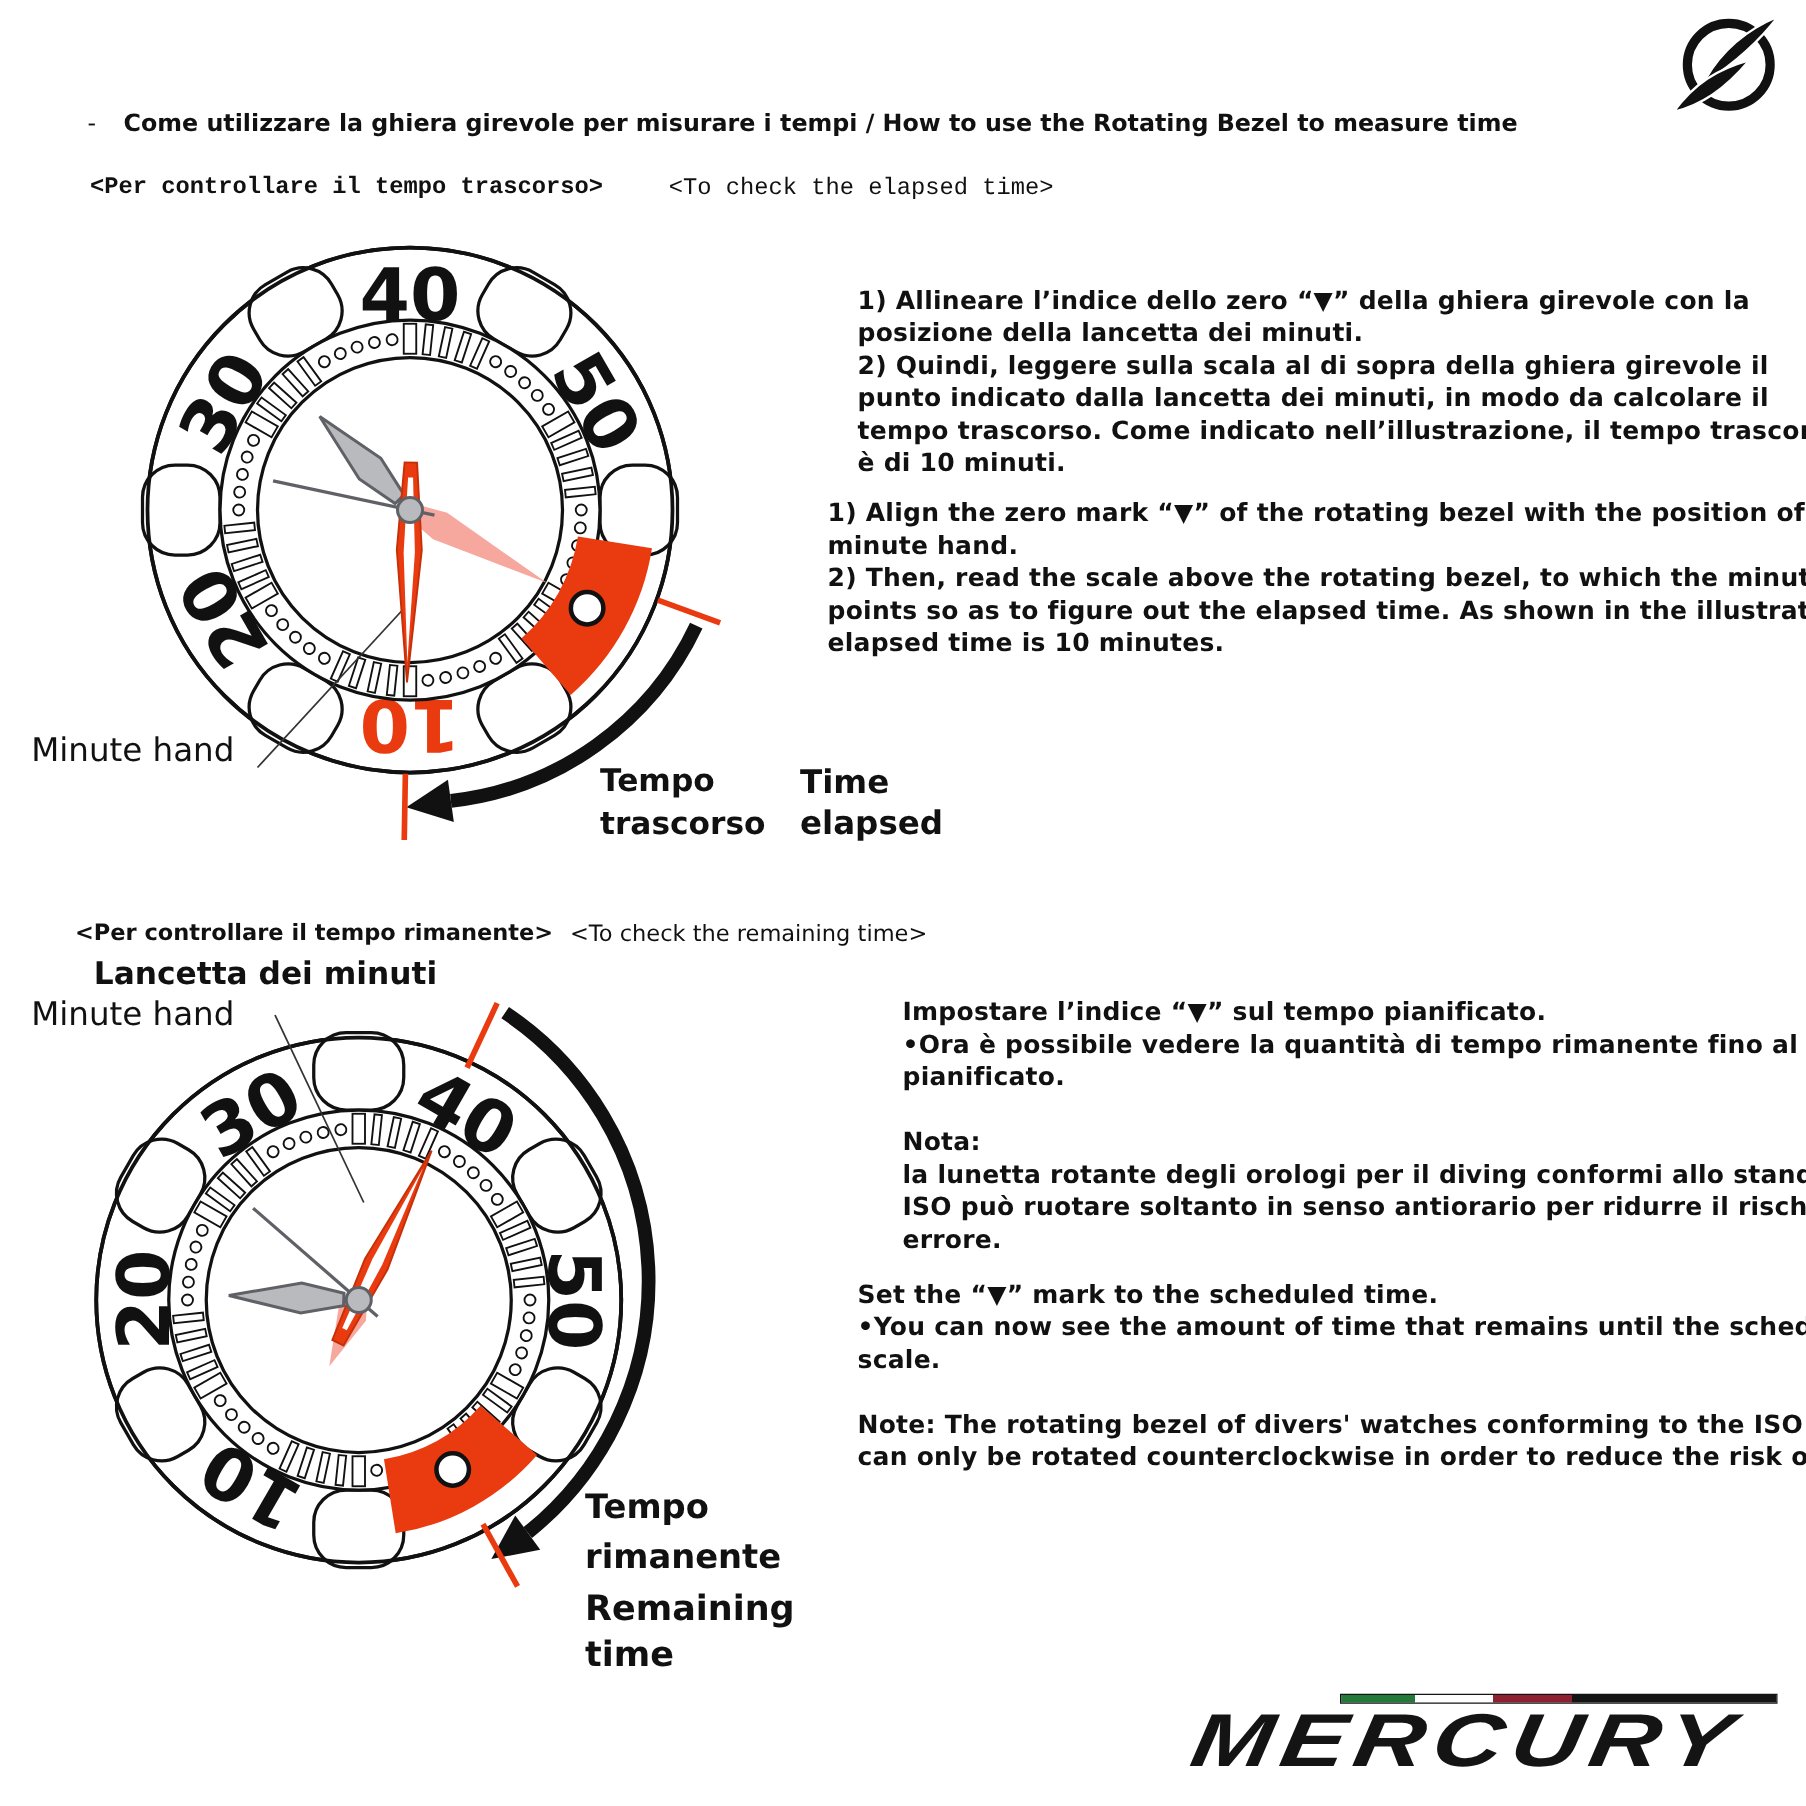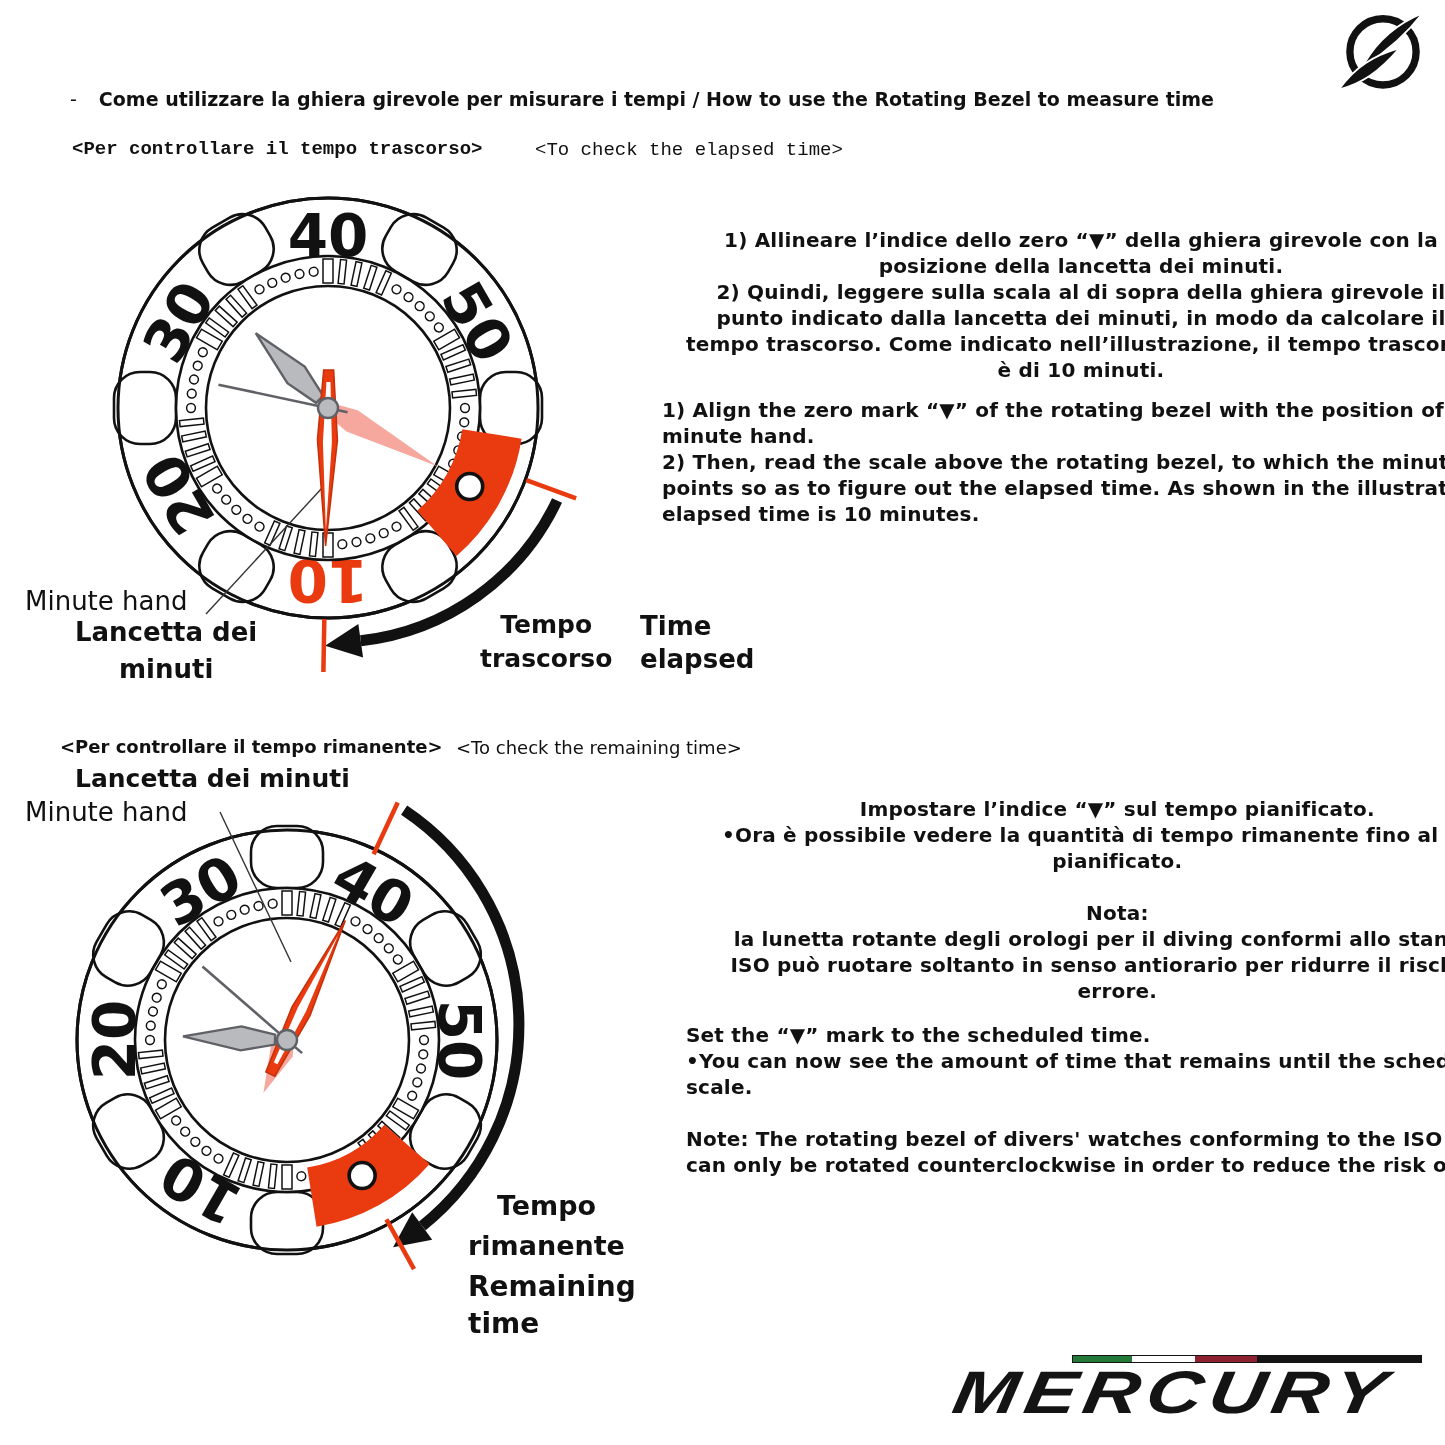--- a/index.html
+++ b/index.html
@@ -1,19 +1,19 @@
 <!DOCTYPE html>
 <html><head>
 <meta charset="utf-8">
 <style>
   html,body{margin:0;padding:0;background:#fff;}
   .page{position:relative;width:1445px;height:1445px;background:#fff;overflow:hidden;
         font-family:"DejaVu Sans",sans-serif;color:#111;}
   .abs{position:absolute;}
-  .b{font-weight:bold;text-align:center;}
+  .b{font-weight:bold;}
   .pre{white-space:pre;font-weight:bold;}
   .hdr{font-size:19px;display:flex;gap:0;}
   .hdr .dash{margin-right:22px;}
   .h2{font-size:19px;font-family:Liberation Mono, monospace;}
   .h2s{font-size:18px;}
   .body{font-size:20px;line-height:26px;letter-spacing:.2px;}
   .lbl{z-index:5;}
   svg.watch{position:absolute;z-index:1;}
   .flogo{position:absolute;left:1337px;top:4px;width:92px;height:92px;}
   .mercury{position:absolute;left:958px;top:1342px;width:470px;height:82px;}
@@ -257,22 +257,20 @@
 punto indicato dalla lancetta dei minuti, in modo da calcolare il
 tempo trascorso. Come indicato nell’illustrazione, il tempo trascorso
 è di 10 minuti.</div>
   <div class="abs body pre" style="left:662px;top:397px">1) Align the zero mark “▼” of the rotating bezel with the position of the
 minute hand.
 2) Then, read the scale above the rotating bezel, to which the minute hand
 points so as to figure out the elapsed time. As shown in the illustration, the
 elapsed time is 10 minutes.</div>
 
   <div class="abs lbl" style="left:25px;top:586px;font-size:26px">Minute hand</div>
-  <div class="abs lbl b pre" style="left:75px;top:614px;font-size:26px;line-height:37px">Lancetta dei
-minuti</div>
   <div class="abs lbl b pre" style="left:480px;top:608px;font-size:25px;line-height:34px">Tempo
 trascorso</div>
   <div class="abs lbl pre" style="left:640px;top:610px;font-size:26px;line-height:33px">Time
 elapsed</div>
 
   <div class="abs h2s b" style="left:60px;top:736px">&lt;Per controllare il tempo rimanente&gt;</div>
   <div class="abs h2s" style="left:456px;top:737px">&lt;To check the remaining time&gt;</div>
 
   <div class="abs lbl b" style="left:75px;top:764px;font-size:25px">Lancetta dei minuti</div>
   <div class="abs lbl" style="left:25px;top:797px;font-size:26px">Minute hand</div>

